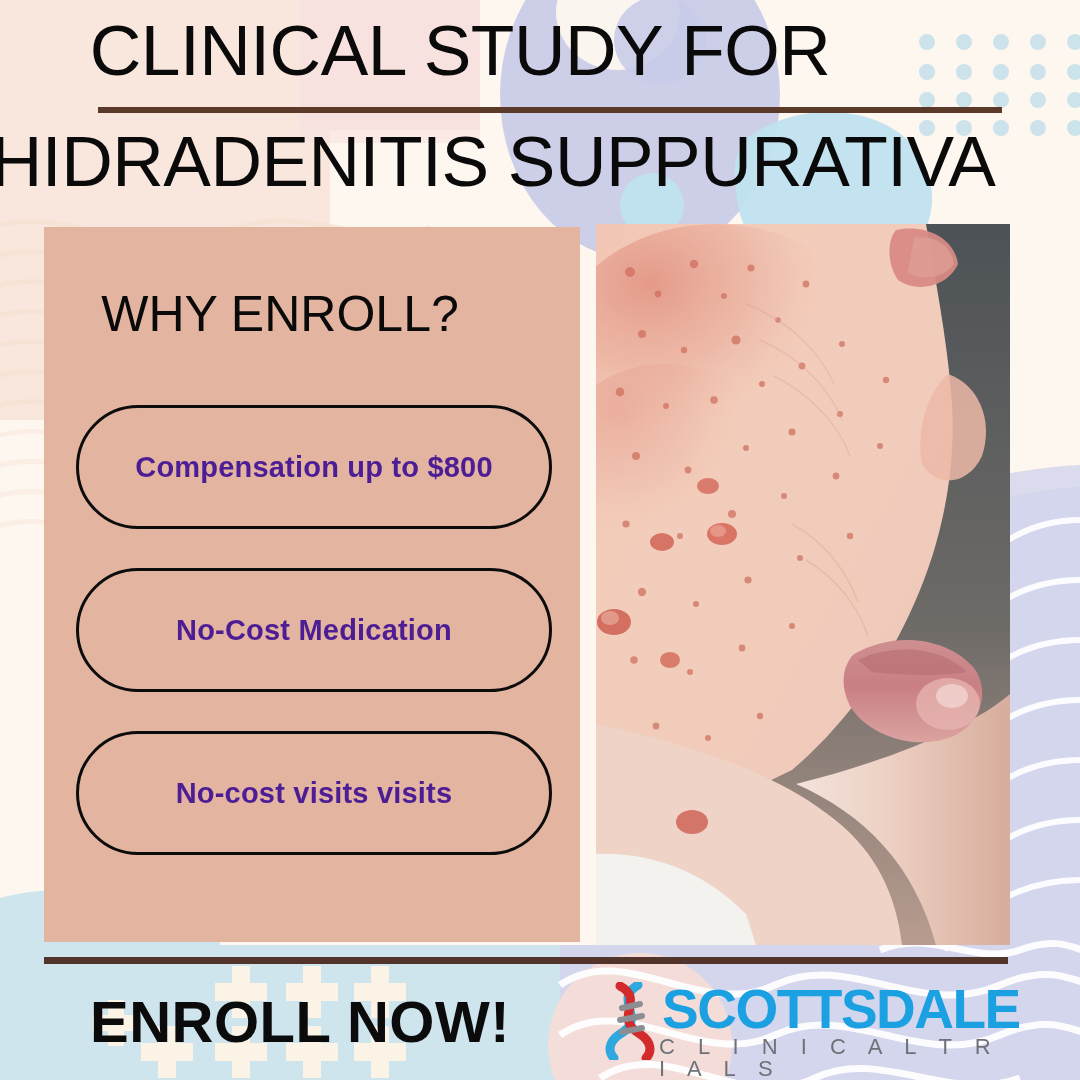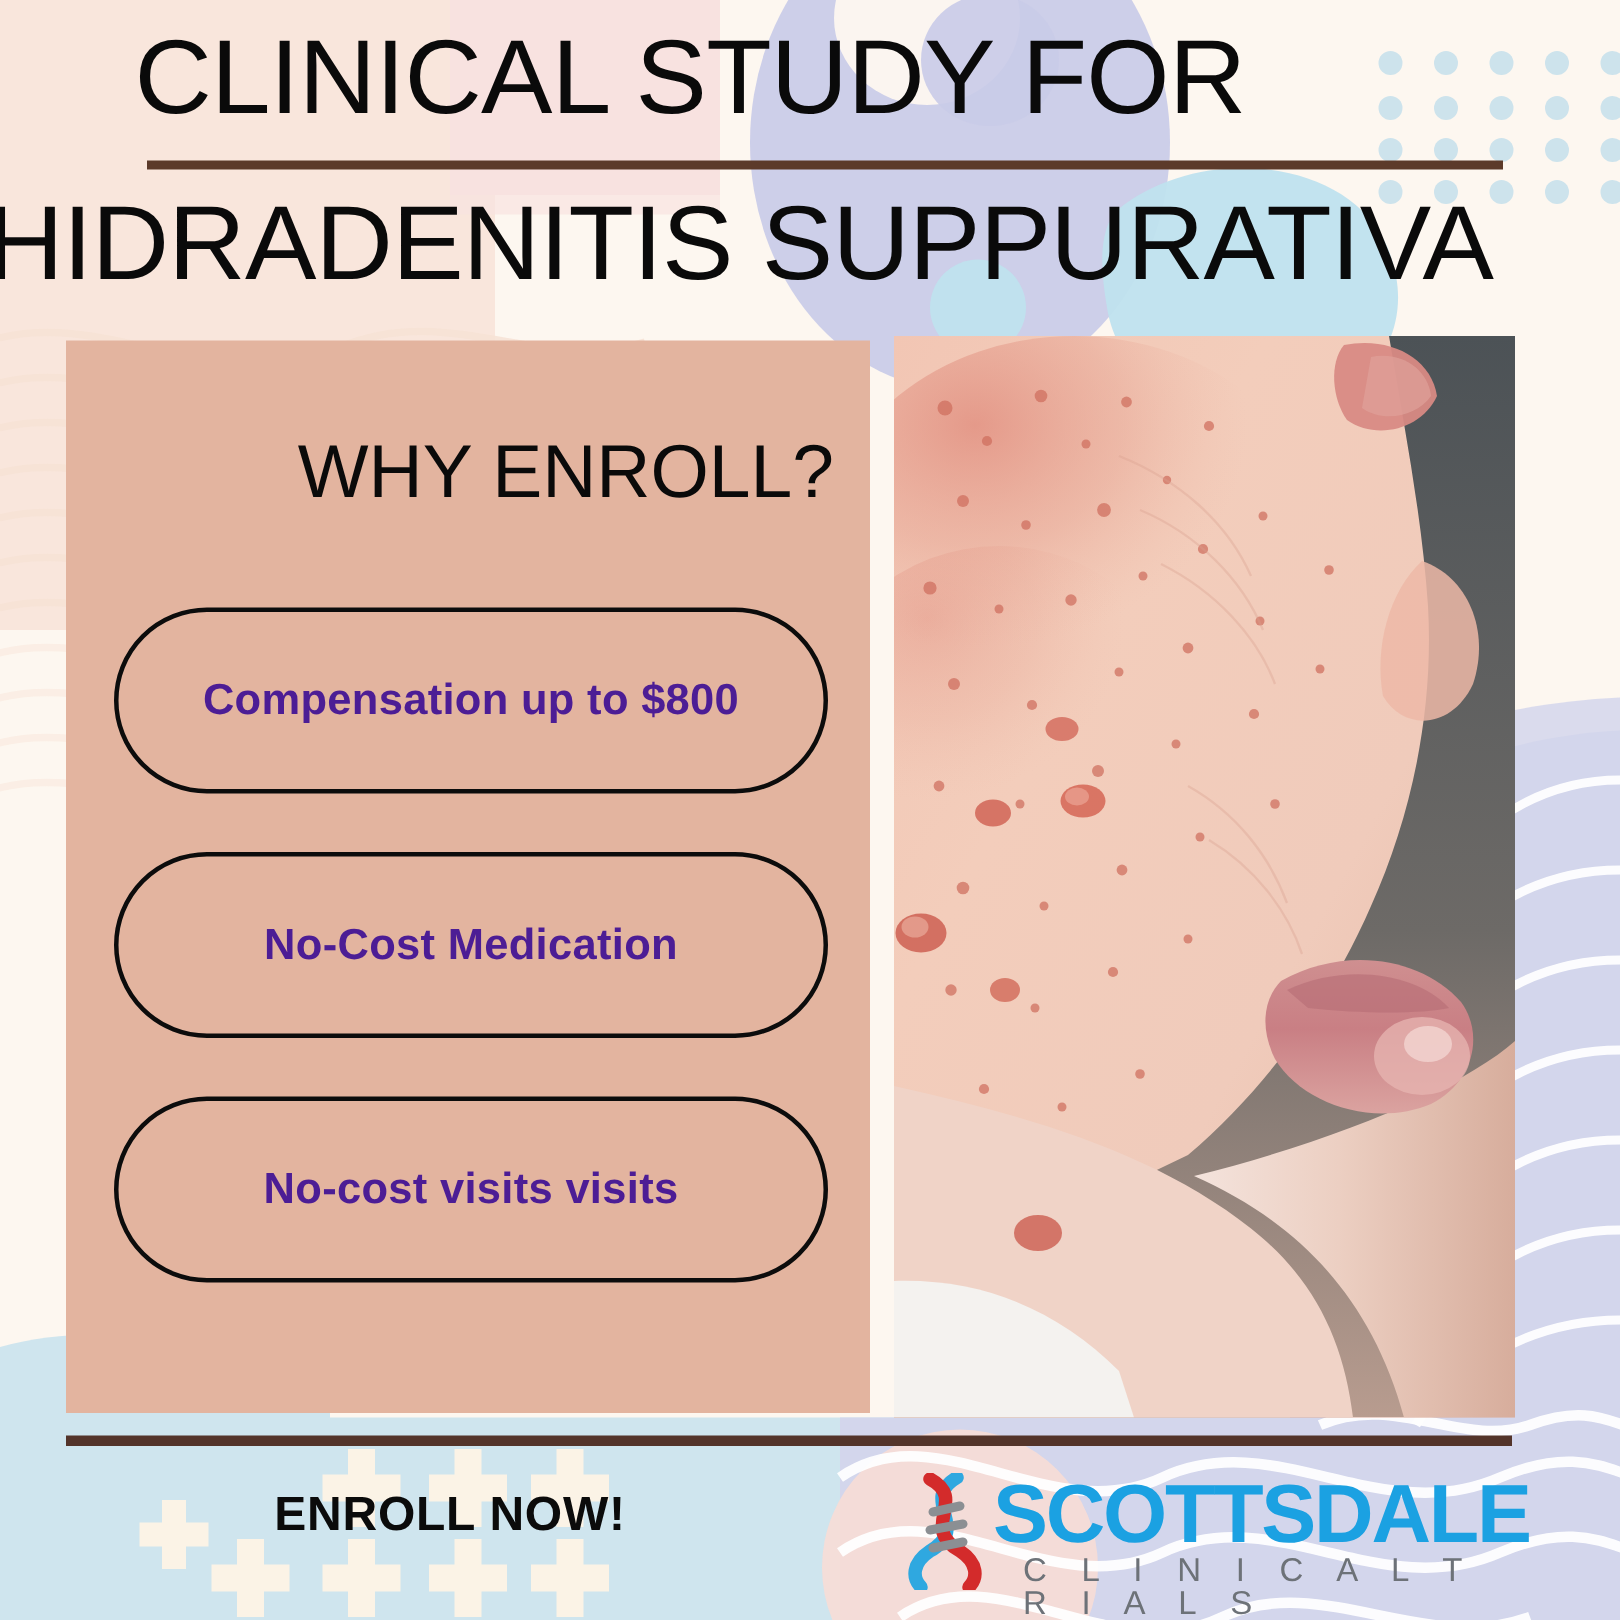--- a/index.html
+++ b/index.html
@@ -44,23 +44,23 @@
 
   
   .card {
     position:absolute; left:44px; top:227px;
     width:536px; height:715px;
     background:#e3b49f;
     z-index:6;
   }
   .card-title {
     position:absolute; left:0; top:62px; width:472px;
-    text-align:right;
+    text-align:center;
     font-size:50px; font-weight:400; letter-spacing:0px;
-    color:#0a0a0a; line-height:1;margin-left:40px;
+    color:#0a0a0a; line-height:1;
   }
   .pill-list { position:absolute; left:32px; top:178px; width:476px; }
   .pill {
     width:476px; height:124px;
     border:3px solid #0c0c0c;
     border-radius:62px;
     display:flex; align-items:center; justify-content:center;
     text-align:center;
     margin-bottom:39px;
   }
@@ -80,34 +80,34 @@
   .photo svg { display:block; }
 
   
   .footer-rule {
     position:absolute; left:44px; top:957px; width:964px; height:7px;
     background:#53342a; z-index:8;
   }
   .enroll {
     position:absolute; left:60px; top:993px; width:480px;
     text-align:center; z-index:9;
-    font-size:32px; font-weight:800; letter-spacing:0.5px;
+    font-size:58px; font-weight:800; letter-spacing:0.5px;
     color:#0b0b0b; line-height:1;
   }
 
   
   .logo { position:absolute; left:600px; top:978px; width:420px; height:88px; z-index:9; }
   .logo-dna { position:absolute; left:0; top:4px; width:62px; height:78px; }
   .logo-word {
     position:absolute; left:62px; top:4px;
     font-size:55px; font-weight:700; color:#1ba1e2;
     letter-spacing:-1.5px; line-height:1;
   }
   .logo-sub {
-    position:absolute; left:82px; top:58px;
+    position:absolute; left:59px; top:58px;
     font-size:22px; font-weight:400; color:#6d7278;
     letter-spacing:8.5px; line-height:1;
   }
 </style>
 </head>
 <body>
 
 <div id="poster">
 
   <div class="bg-layer">

